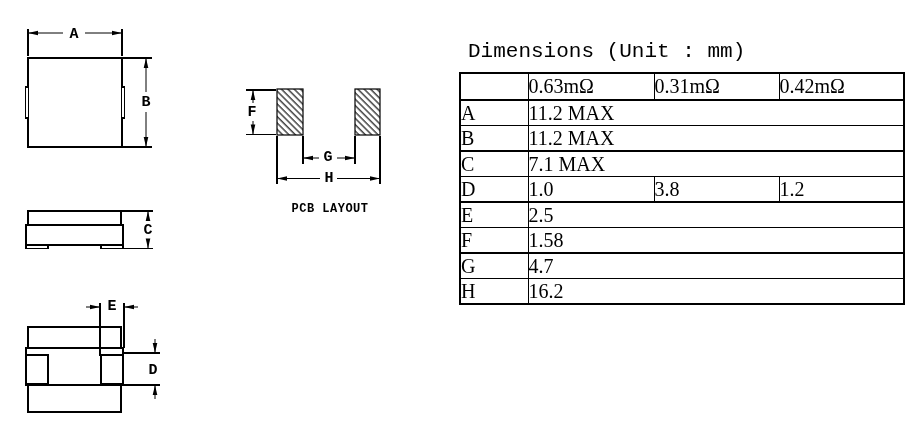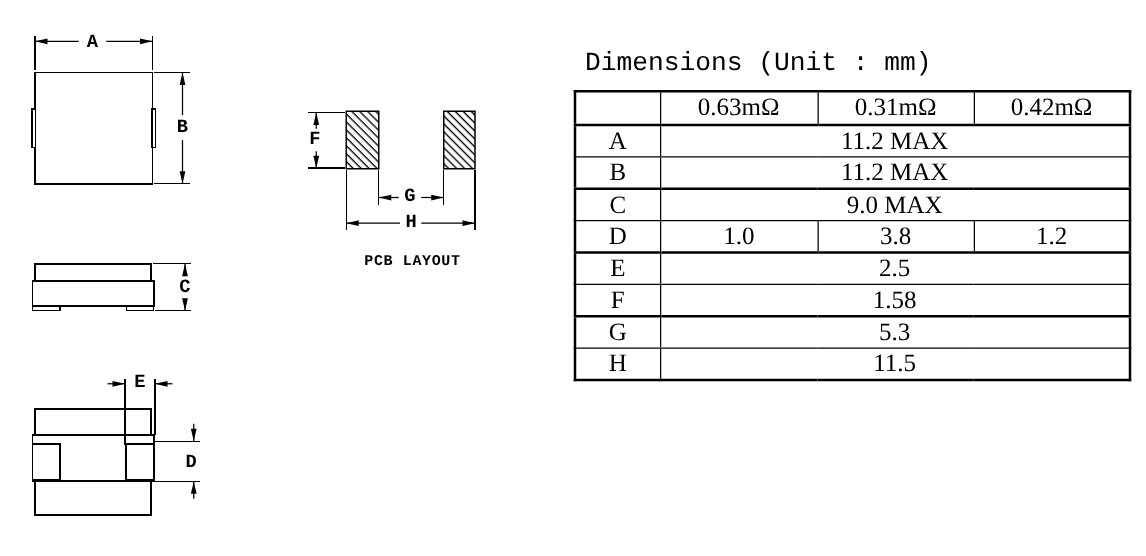--- a/index.html
+++ b/index.html
@@ -30,21 +30,21 @@
     font-size:21px; white-space:nowrap;font-family:Liberation Mono, monospace;
   }
   table.dims {
     position:absolute; left:459px; top:72px;
     width:444px; table-layout:fixed;
     border-collapse:collapse; border:2px solid #000;
     font-size:20px; background:#fff;
   }
   table.dims td {
     border-left:1px solid #000;
-    text-align:center; vertical-align:middle;
+    text-align:left; vertical-align:middle;
     padding:0; height:24px; line-height:1.05;
     overflow:hidden; white-space:nowrap;
   }
   table.dims td:first-child { border-left:none; }
   table.dims tr.hdr td { height:25px; }
   table.dims tr.thin  td { border-bottom:1px solid #000; }
   table.dims tr.thick td { border-bottom:2px solid #000; }
 </style>
 </head>
 <body>
@@ -172,40 +172,40 @@
     <tr class="thin">
       <td>A</td>
       <td colspan="3">11.2 MAX</td>
     </tr>
     <tr class="thick">
       <td>B</td>
       <td colspan="3">11.2 MAX</td>
     </tr>
     <tr class="thin">
       <td>C</td>
-      <td colspan="3">9.0 MAX</td>
+      <td colspan="3">7.1 MAX</td>
     </tr>
     <tr class="thick">
       <td>D</td>
       <td>1.0</td>
       <td>3.8</td>
       <td>1.2</td>
     </tr>
     <tr class="thin">
       <td>E</td>
       <td colspan="3">2.5</td>
     </tr>
     <tr class="thick">
       <td>F</td>
       <td colspan="3">1.58</td>
     </tr>
     <tr class="thin">
       <td>G</td>
-      <td colspan="3">5.3</td>
+      <td colspan="3">4.7</td>
     </tr>
     <tr>
       <td>H</td>
-      <td colspan="3">11.5</td>
+      <td colspan="3">16.2</td>
     </tr>
   </tbody>
     </table>
 
 </div>
 
 </body></html>

